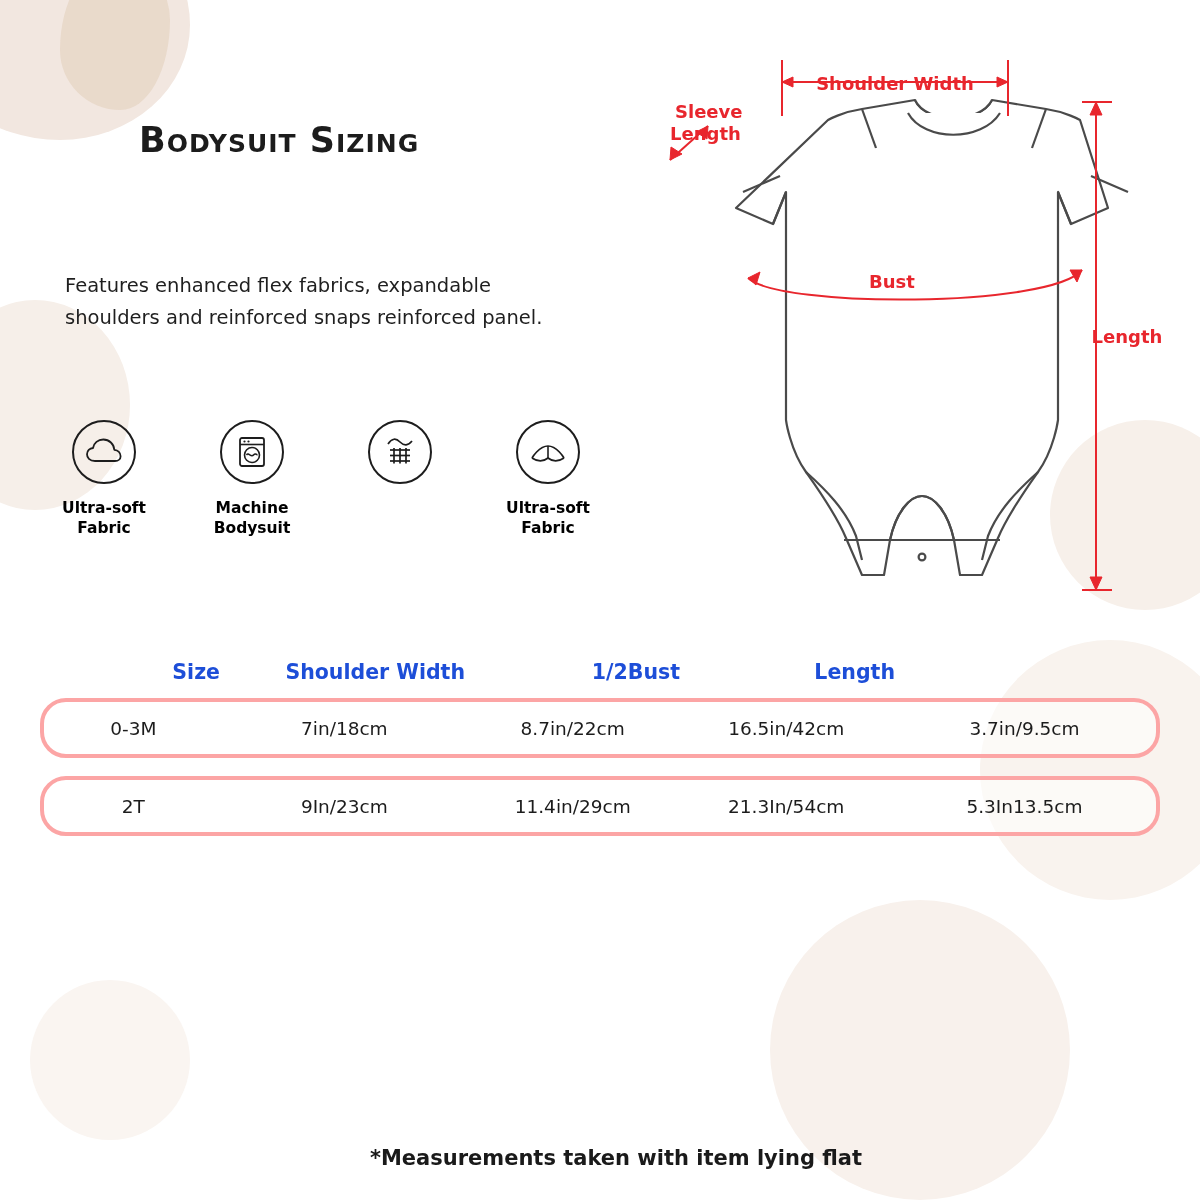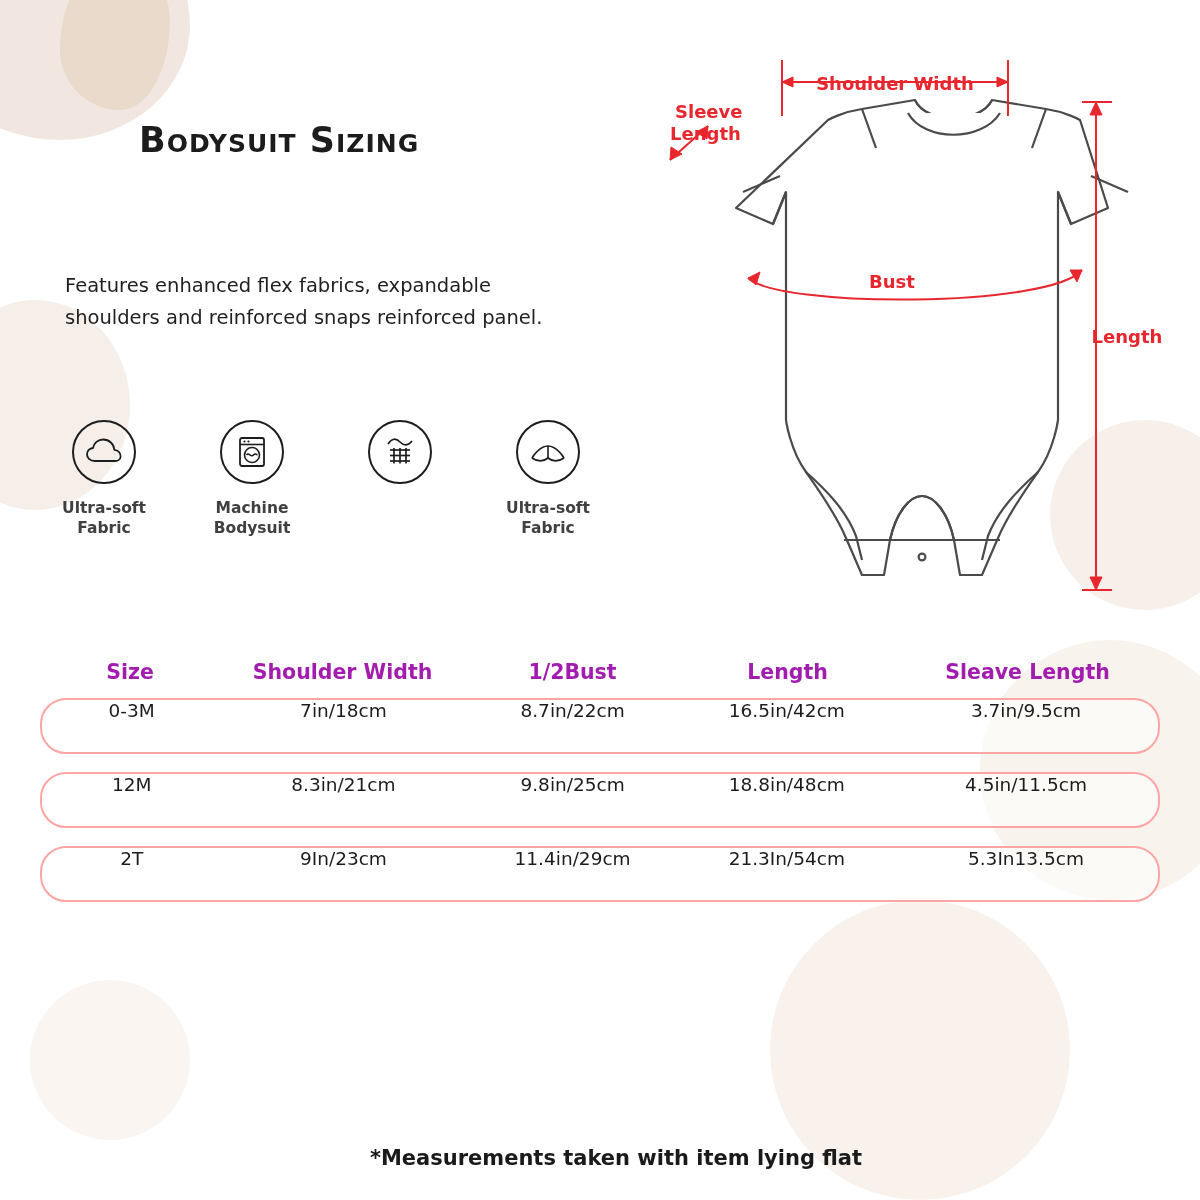--- a/index.html
+++ b/index.html
@@ -74,21 +74,21 @@
     border-radius: 50%;
     margin: 0 auto 14px auto;
     display: flex;
     align-items: center;
     justify-content: center;
   }
   .feature-label {
     font-size: 15.5px;
     font-weight: 700;
     line-height: 1.3;
-    color: #404040;
+    color: #000000;
   }
 
   
   .illus {
     position: absolute;
     left: 630px;
     top: 20px;
     width: 560px;
     height: 610px;
   }
@@ -100,28 +100,28 @@
     top: 660px;
     width: 1120px;
   }
   .thead {
     display: flex;
     padding: 0 0 14px 0;
   }
   .thead div {
     font-size: 20.5px;
     font-weight: 700;
-    color: #a21caf;
-    text-align: center;
+    color: #1d4ed8;
+    text-align: right;
   }
   .row {
     display: flex;
-    align-items: flex-start;
+    align-items: center;
     height: 52px;
-    border: 2px solid #fca5a5;
+    border: 4px solid #fca5a5;
     border-radius: 26px;
     margin-bottom: 18px;
     background: rgba(255,255,255,0.55);
   }
   .row div {
     font-size: 18.5px;
     color: #1c1c1c;
     text-align: center;
     font-family: "DejaVu Sans", sans-serif;
   }
@@ -299,40 +299,32 @@
   </svg>
 </div>
 
 <div class="table-wrap">
 
   <div class="thead">
     <div class="c0">Size</div>
     <div class="c1">Shoulder Width</div>
     <div class="c2">1/2Bust</div>
     <div class="c3">Length</div>
-    <div class="c4">Sleave Length</div>
   </div>
 
   <div class="row">
     <div class="c0">0-3M</div>
     <div class="c1">7in/18cm</div>
     <div class="c2">8.7in/22cm</div>
     <div class="c3">16.5in/42cm</div>
     <div class="c4">3.7in/9.5cm</div>
   </div>
 
 
 
-  <div class="row">
-    <div class="c0">12M</div>
-    <div class="c1">8.3in/21cm</div>
-    <div class="c2">9.8in/25cm</div>
-    <div class="c3">18.8in/48cm</div>
-    <div class="c4">4.5in/11.5cm</div>
-  </div>
 
 
   <div class="row">
     <div class="c0">2T</div>
     <div class="c1">9In/23cm</div>
     <div class="c2">11.4in/29cm</div>
     <div class="c3">21.3In/54cm</div>
     <div class="c4">5.3In13.5cm</div>
   </div>
 </div>

